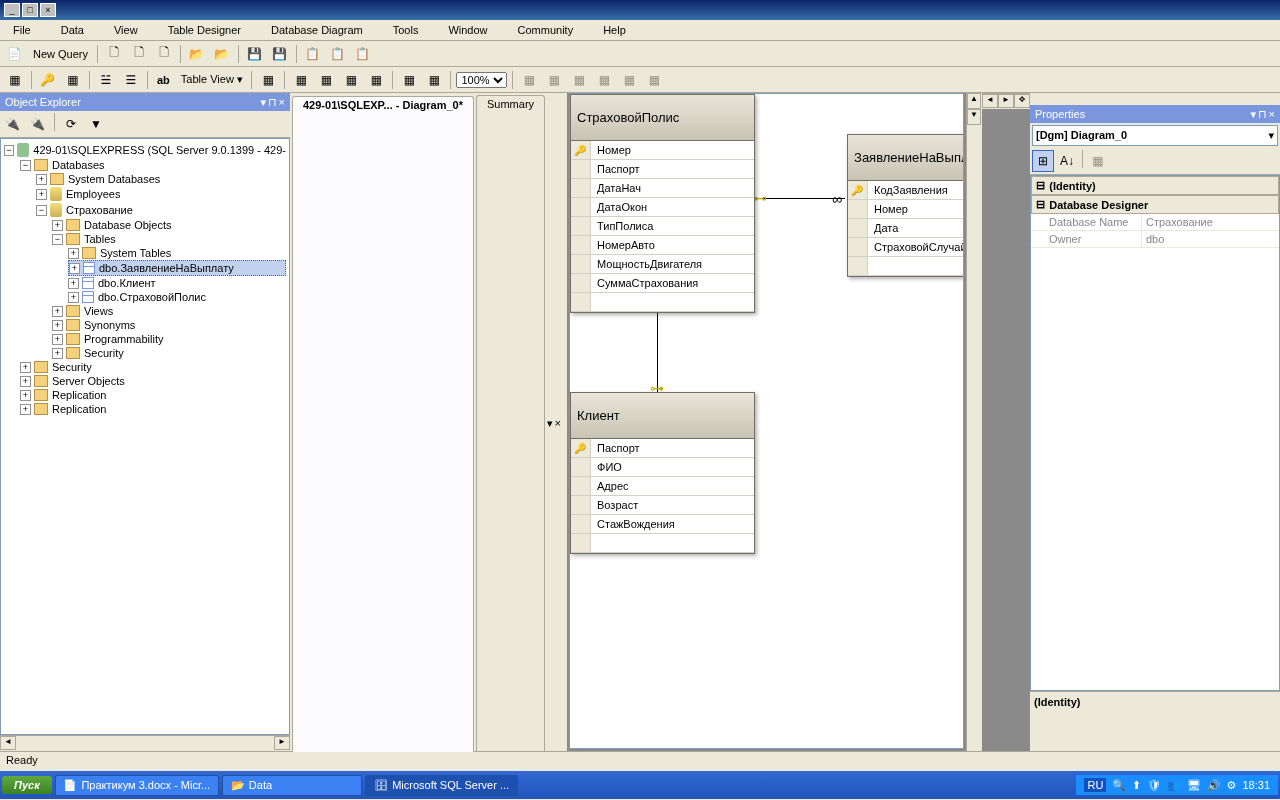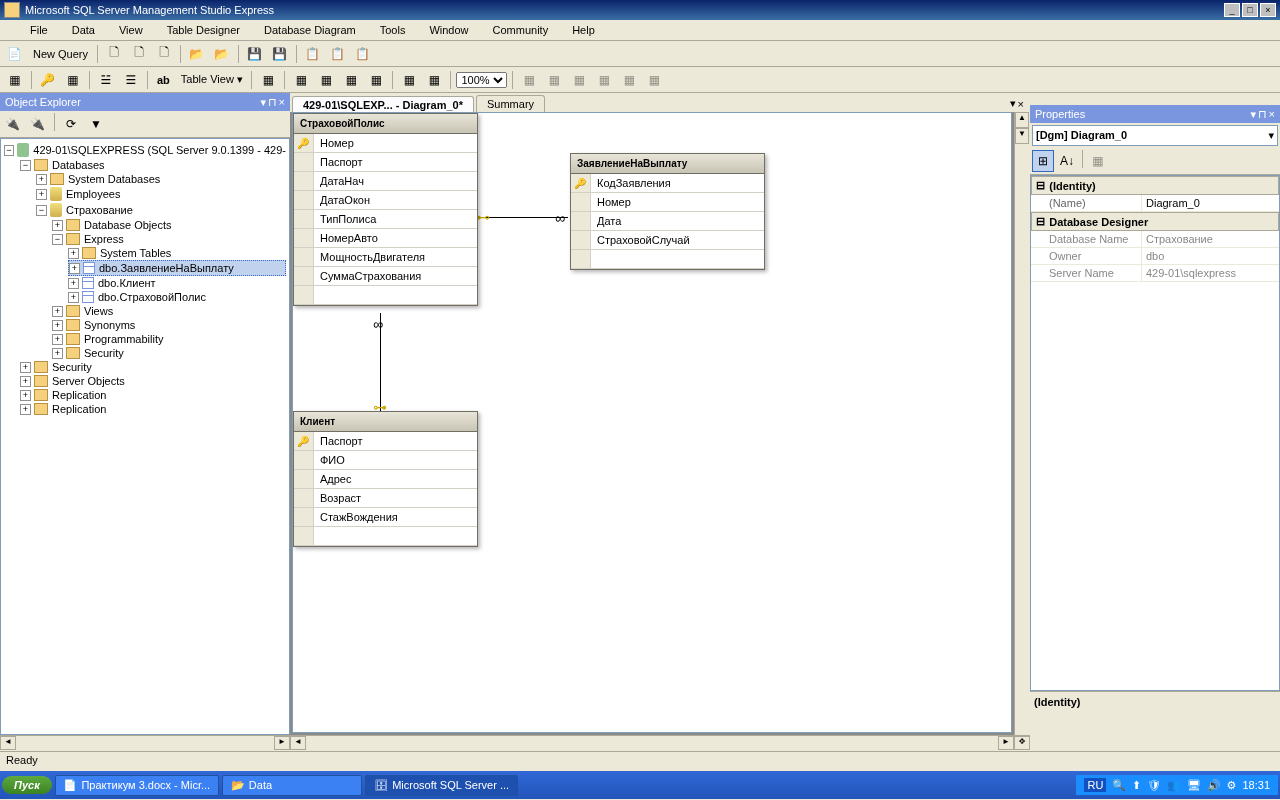--- a/index.html
+++ b/index.html
@@ -1,82 +1,78 @@
 <!DOCTYPE html>
 <html><head>
 <meta charset="utf-8">
 <style>
 * { box-sizing: border-box; margin: 0; padding: 0; font-family: Tahoma, sans-serif; font-size: 11px; }
 body { background: #ece9d8; overflow: hidden; width: 1280px; height: 800px; }
 .titlebar { background: linear-gradient(#0a246a,#3a6ea5); color: #fff; height: 20px; display: flex; align-items: center; padding: 0 4px; justify-content: space-between; }
 .titlebar .left { display: flex; align-items: center; gap: 5px; }
 .titlebar .btns { display: flex; gap: 2px; }
 .titlebar .btn { width: 16px; height: 14px; background: #c0c0c0; border: 1px solid #fff; font-size: 9px; text-align: center; line-height: 12px; color: #000; cursor: pointer; }
-.menubar { background: #ece9d8; display: flex; padding: 2px 22px; gap: 8px; border-bottom: 1px solid #aca899; }
+.menubar { background: #ece9d8; display: flex; padding: 2px 5px; gap: 14px; border-bottom: 1px solid #aca899; }
 .menubar span { padding: 2px 8px; cursor: pointer; }
 .toolbar { background: #ece9d8; display: flex; align-items: center; padding: 2px 4px; gap: 3px; border-bottom: 1px solid #aca899; height: 26px; }
 .tb-btn { width: 22px; height: 22px; border: 1px solid transparent; display: flex; align-items: center; justify-content: center; cursor: pointer; font-size: 12px; }
 .tb-sep { width: 1px; height: 18px; background: #aca899; margin: 0 2px; }
 .tb-text { padding: 2px 4px; cursor: pointer; }
 .main { display: flex; height: calc(800px - 20px - 22px - 26px - 26px - 20px - 28px); }
 .panel { background: #ece9d8; display: flex; flex-direction: column; }
 .panel-head { background: #7a96df; color: #fff; padding: 2px 5px; display: flex; justify-content: space-between; align-items: center; font-size: 11px; height: 18px; }
 .panel-head .pbtns { display: flex; gap: 2px; font-size: 9px; }
 .panel-body { background: #fff; flex: 1; overflow: auto; border: 1px solid #7f9db9; }
 .panel-tb { background: #ece9d8; padding: 2px; display: flex; gap: 3px; border-bottom: 1px solid #aca899; }
 .tree { padding: 3px; }
 .tree-node { white-space: nowrap; padding: 1px 0; display: flex; align-items: center; cursor: pointer; }
 .tree-node.selected { background: #c1d2ee; border: 1px dotted #316ac5; }
 .expander { width: 11px; height: 11px; border: 1px solid #919191; display: inline-flex; align-items: center; justify-content: center; font-size: 9px; margin-right: 3px; line-height: 8px; background: #fff; cursor: pointer; }
 .folder-icon { width: 14px; height: 12px; background: #f5d17e; border: 1px solid #b89242; margin-right: 4px; display: inline-block; }
 .db-icon { width: 12px; height: 14px; background: linear-gradient(#f0e07e,#d0b050); border-radius: 2px; margin-right: 4px; display: inline-block; }
 .table-icon { width: 12px; height: 12px; background: #fff; border: 1px solid #7a96df; margin-right: 4px; display: inline-block; position: relative; }
 .table-icon::before { content: ""; position: absolute; top: 3px; left: 0; right: 0; height: 1px; background: #7a96df; }
 .server-icon { width: 14px; height: 14px; background: #8fc48f; border-radius: 2px; margin-right: 4px; display: inline-block; }
-.center { flex: 1; background: #8a8a8a; position: relative; display: flex; flex-direction: column; }
+.center { flex: 1; background: #8a8a8a; position: relative; display: flex; flex-direction: row; }
 .tabs { display: flex; background: #ece9d8; padding: 2px 2px 0 2px; }
 .tab { background: #ece9d8; border: 1px solid #aca899; border-bottom: none; padding: 2px 10px; margin-right: 2px; cursor: pointer; border-radius: 3px 3px 0 0; }
 .tab.active { background: #fcfcfe; font-weight: bold; position: relative; top: 1px; }
 .tab-close { margin-left: auto; display: flex; gap: 2px; align-items: center; padding-right: 4px; }
 .canvas { flex: 1; background: #fff; position: relative; overflow: auto; border: 1px solid #7f9db9; margin: 0 2px 2px 2px; }
 .dbtable { position: absolute; background: #d4d0c8; border: 1px solid #716f64; box-shadow: 2px 2px 4px rgba(0,0,0,0.3); }
-.dbtable-head { background: linear-gradient(#e8e5d9,#c8c4b4); padding: 4px 6px; font-weight: bold; font-size: 10px; border-bottom: 1px solid #716f64; }
+.dbtable-head { background: linear-gradient(#e8e5d9,#c8c4b4); padding: 15px 6px; font-weight: normal; font-size: 13px; border-bottom: 1px solid #716f64; }
 .dbtable-row { display: flex; align-items: center; background: #fff; border-bottom: 1px solid #d4d0c8; height: 19px; }
 .dbtable-row .key { width: 20px; text-align: center; background: #ece9d8; border-right: 1px solid #d4d0c8; height: 100%; display: flex; align-items: center; justify-content: center; }
 .dbtable-row .col { padding: 6px 6px; flex: 1; }
 .key-icon { color: #d4a017; font-size: 10px; }
 .props { width: 250px; margin-top: 12px; }
 .prop-tb { display: flex; gap: 2px; padding: 2px; border-bottom: 1px solid #aca899; }
 .prop-cat { background: #ece9d8; padding: 2px 4px; font-weight: bold; border: 1px solid #aca899; display: flex; align-items: center; }
 .prop-row { display: flex; border-bottom: 1px solid #ece9d8; }
 .prop-row .pname { width: 110px; padding: 2px 4px 2px 18px; color: #666; }
 .prop-row .pval { flex: 1; padding: 2px 4px; border-left: 1px solid #ece9d8; }
 .status { background: #ece9d8; border-top: 1px solid #aca899; padding: 2px 6px; height: 20px; }
 .taskbar { background: linear-gradient(#3168d5,#2255bb); height: 28px; display: flex; align-items: center; padding: 0 2px; gap: 3px; }
-.start-btn { background: linear-gradient(#5fa93f,#3a8322); color: #fff; padding: 3px 12px; border-radius: 9px; font-weight: bold; font-style: italic; cursor: pointer; }
+.start-btn { background: linear-gradient(#5fa93f,#3a8322); color: #fff; padding: 3px 12px; border-radius: 3px; font-weight: bold; font-style: italic; cursor: pointer; }
 .task-item { background: #3c81f3; color: #fff; padding: 3px 8px; border-radius: 2px; cursor: pointer; display: flex; align-items: center; gap: 4px; min-width: 140px; border: 1px solid #2050a0; }
 .task-item.active { background: #1e50b0; }
 .tray { margin-left: auto; background: #1a8eff; padding: 3px 8px; display: flex; align-items: center; gap: 6px; color: #fff; }
 .scroll-h { height: 16px; background: #ece9d8; border-top: 1px solid #aca899; display: flex; }
 .scroll-h .sbtn { width: 16px; height: 14px; background: #ece9d8; border: 1px solid #aca899; text-align: center; font-size: 8px; }
 .rel-line { position: absolute; background: #000; }
 .rel-end { position: absolute; font-size: 14px; }
 select.zoom { font-size: 11px; }
 .prop-desc { background: #ece9d8; padding: 4px; border-top: 1px solid #aca899; font-weight: bold; height: 60px; }
 .scroll-v { width: 16px; background: #ece9d8; border-left: 1px solid #aca899;}
 .scroll-v .sbtn { height: 16px; width: 14px; background: #ece9d8; border: 1px solid #aca899; text-align: center; font-size: 8px;}
 </style>
 </head>
 <body>
 
 <div class="titlebar">
-  <div class="left">
-    <span style="width:16px;height:16px;background:#f5d17e;display:inline-block;border:1px solid #888;"></span>
-    <span>Microsoft SQL Server Management Studio Express</span>
-  </div>
   <div class="btns">
     <div class="btn">_</div>
     <div class="btn">□</div>
     <div class="btn">×</div>
   </div>
 </div>
 
 <div class="menubar">
   <span>File</span>
   <span>Data</span>
@@ -189,21 +185,21 @@
               </div>
             <div style="padding-left:16px;">
               <div class="tree-node">
                   <span class="expander">+</span>
                   <span class="folder-icon"></span>
                   <span>Database Objects</span>
                 </div>
               <div class="tree-node">
                   <span class="expander">−</span>
                   <span class="folder-icon"></span>
-                  <span>Express</span>
+                  <span>Tables</span>
                 </div>
               <div style="padding-left:16px;">
                 <div class="tree-node">
                     <span class="expander">+</span>
                     <span class="folder-icon"></span>
                     <span>System Tables</span>
                   </div>
                 <div class="tree-node selected">
                     <span class="expander">+</span>
                     <span class="table-icon"></span>
@@ -428,39 +424,31 @@
       <div class="tb-btn" style="border:1px solid #316ac5;background:#c1d2ee;">⊞</div>
       <div class="tb-btn">A↓</div>
       <div class="tb-sep"></div>
       <div class="tb-btn" style="opacity:0.4;">▦</div>
     </div>
     <div class="panel-body" style="background:#fff;">
       <div class="prop-cat">
           <span style="margin-right:4px;">⊟</span>
           <span>(Identity)</span>
         </div>
-      <div class="prop-row">
-          <div class="pname">(Name)</div>
-          <div class="pval">Diagram_0</div>
-        </div>
       <div class="prop-cat">
           <span style="margin-right:4px;">⊟</span>
           <span>Database Designer</span>
         </div>
       <div class="prop-row">
           <div class="pname" style="color:#888;">Database Name</div>
           <div class="pval" style="color:#888;">Страхование</div>
         </div>
       <div class="prop-row">
           <div class="pname" style="color:#888;">Owner</div>
           <div class="pval" style="color:#888;">dbo</div>
-        </div>
-      <div class="prop-row">
-          <div class="pname" style="color:#888;">Server Name</div>
-          <div class="pval" style="color:#888;">429-01\sqlexpress</div>
         </div>
     </div>
     <div class="prop-desc">(Identity)</div>
   </div>
 </div>
 
 <div class="status"><span>Ready</span></div>
 
 <div class="taskbar">
   <div class="start-btn"><span>Пуск</span></div>

